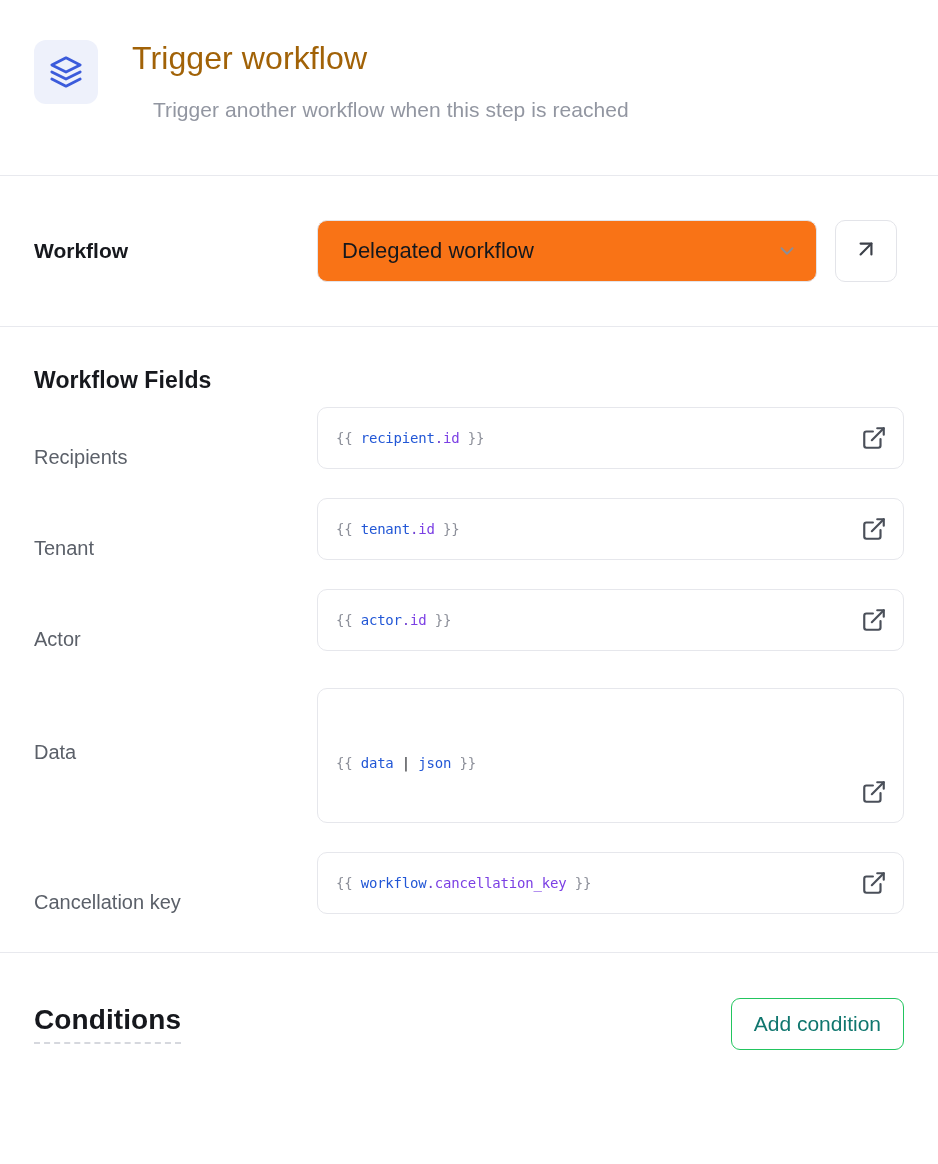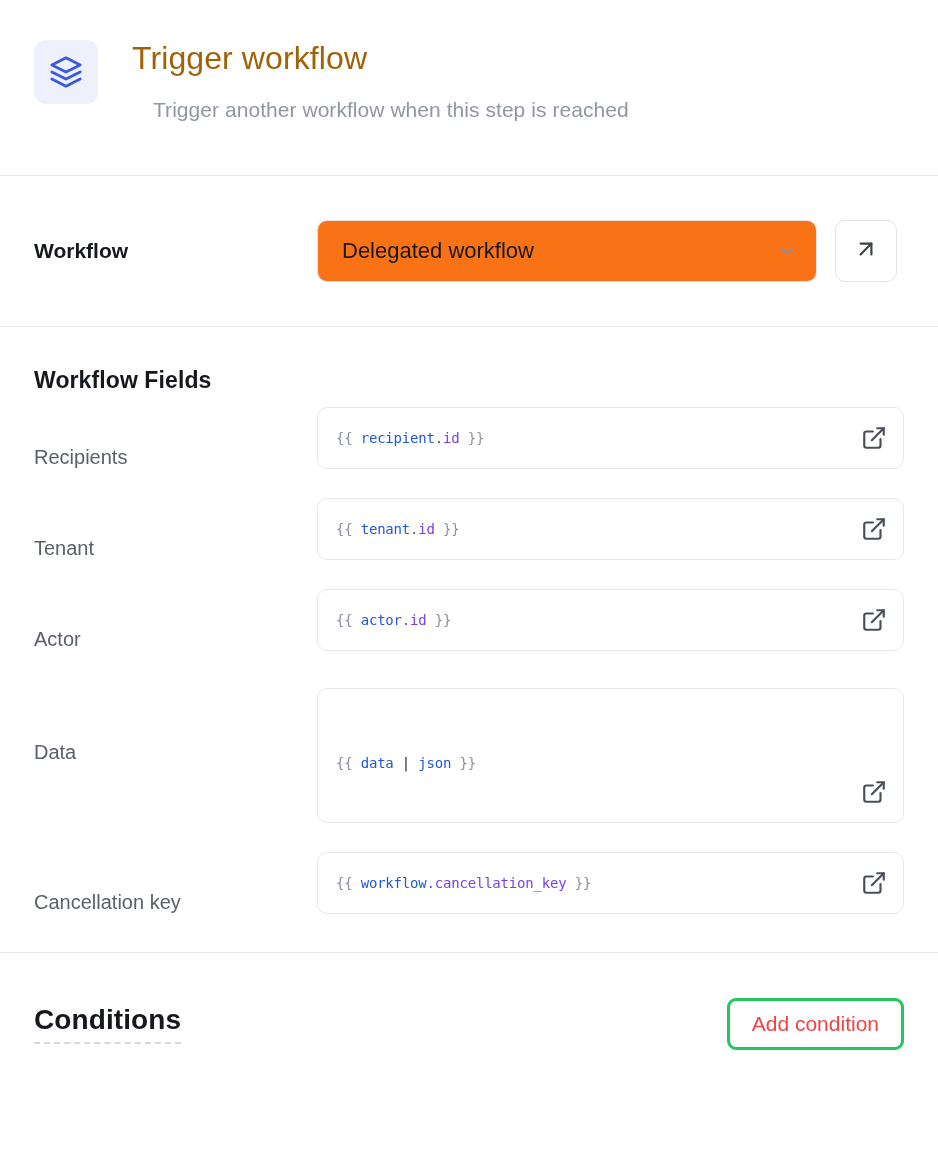--- a/index.html
+++ b/index.html
@@ -223,27 +223,27 @@
   .cond-title {
     font-size: 28px;
     font-weight: 700;
     color: #16181d;
     border-bottom: 2px dashed #d6d8de;
     padding-bottom: 6px;
     letter-spacing: 0.1px;
   }
 
   .add-cond-btn {
-    border: 3px solid #22c55e;
+    border: 1px solid #22c55e;
     border-radius: 9px;
     background: #fff;
     height: 52px;
     padding: 0 22px;
     font-size: 21px;
-    color: #ef4444;
+    color: #0f766e;
     font-family: "Liberation Sans", sans-serif;
     cursor: pointer;
     display: flex;
     align-items: center;
   }
 </style>
 </head>
 <body>
 
 <div class="panel">

